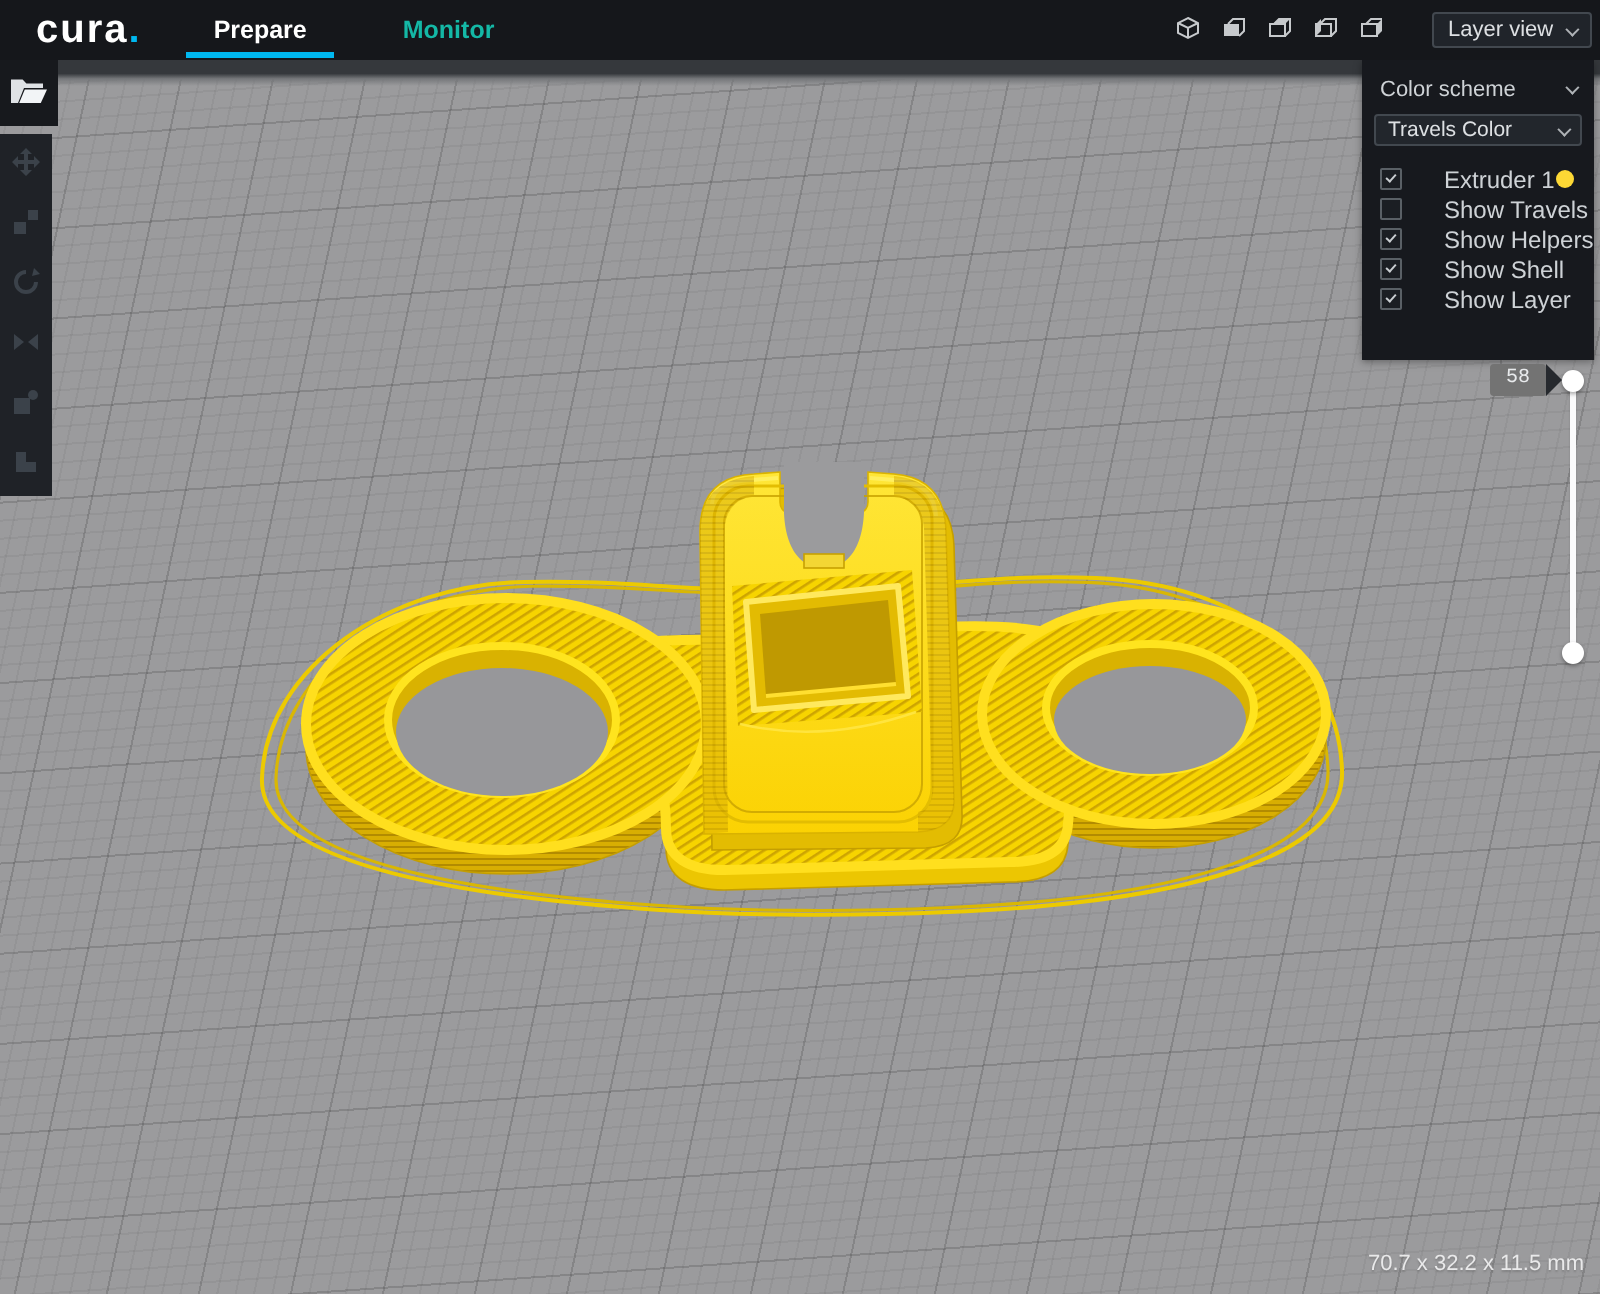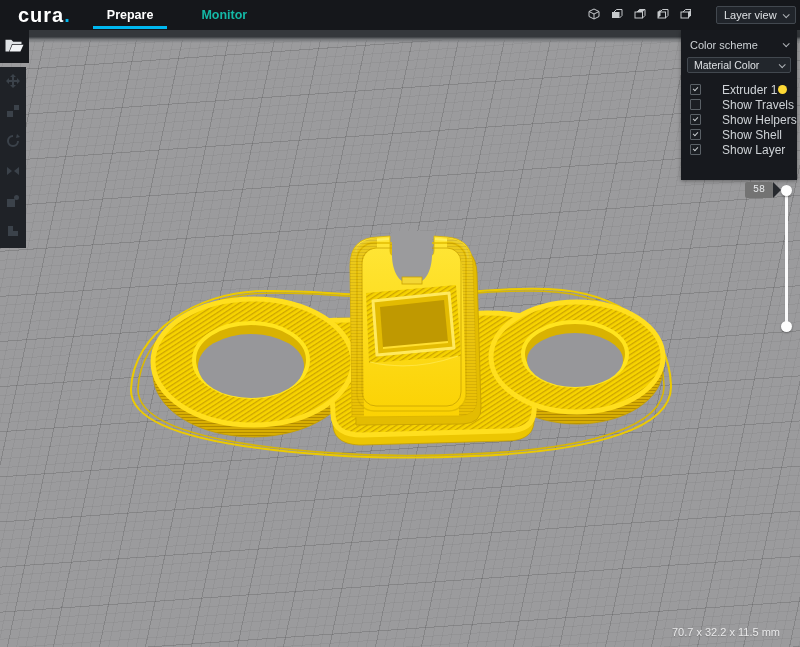--- a/index.html
+++ b/index.html
@@ -73,21 +73,21 @@
   .v-track .handle.top { left:-4px; top:-5px; }
   .v-track .handle.bottom { left:-4px; bottom:-5px; }
   .layer-badge { position:absolute; left:745px; top:182px; width:28px; height:16px; background:#737373;
                  border-radius:2px; color:#e8eaec; font-size:10px; line-height:16px; text-align:center;
                  z-index:6;font-family:Liberation Mono, monospace; }
   .layer-badge::after { content:""; position:absolute; left:100%; top:50%; margin-top:-8px;
                  border-top:8px solid transparent; border-bottom:8px solid transparent;
                  border-left:8px solid #26292e; }
 
   
-  .dims { position:absolute; right:20px; bottom:9px; font-size:11px; color:#e9e9ea; z-index:5;
+  .dims { position:absolute; right:8px; bottom:9px; font-size:11px; color:#e9e9ea; z-index:5;
           text-shadow:0 1px 1px rgba(80,80,80,0.35); }
 </style>
 </head>
 <body>
 
 <div class="app">
 
   <div class="header">
     <div class="logo"><span>cura</span><span class="dot">.</span></div>
     <div class="tabs">
@@ -244,21 +244,21 @@
           </svg></span>
       </button>
     </div>
 
   <div class="view-panel">
     <div class="panel-head">
       <span>Color scheme</span>
       <span class="chev"></span>
     </div>
     <div class="scheme-dd">
-      <span>Material Color</span>
+      <span>Travels Color</span>
       <span class="chev"></span>
     </div>
     <div id="view-options">
         <div class="opt-row">
           <span class="cb checked">
             <span class="tick"></span>
           </span>
           <span class="opt-label">Extruder 1</span>
           <span class="swatch" style="background:#fdd835"></span>
         </div>

